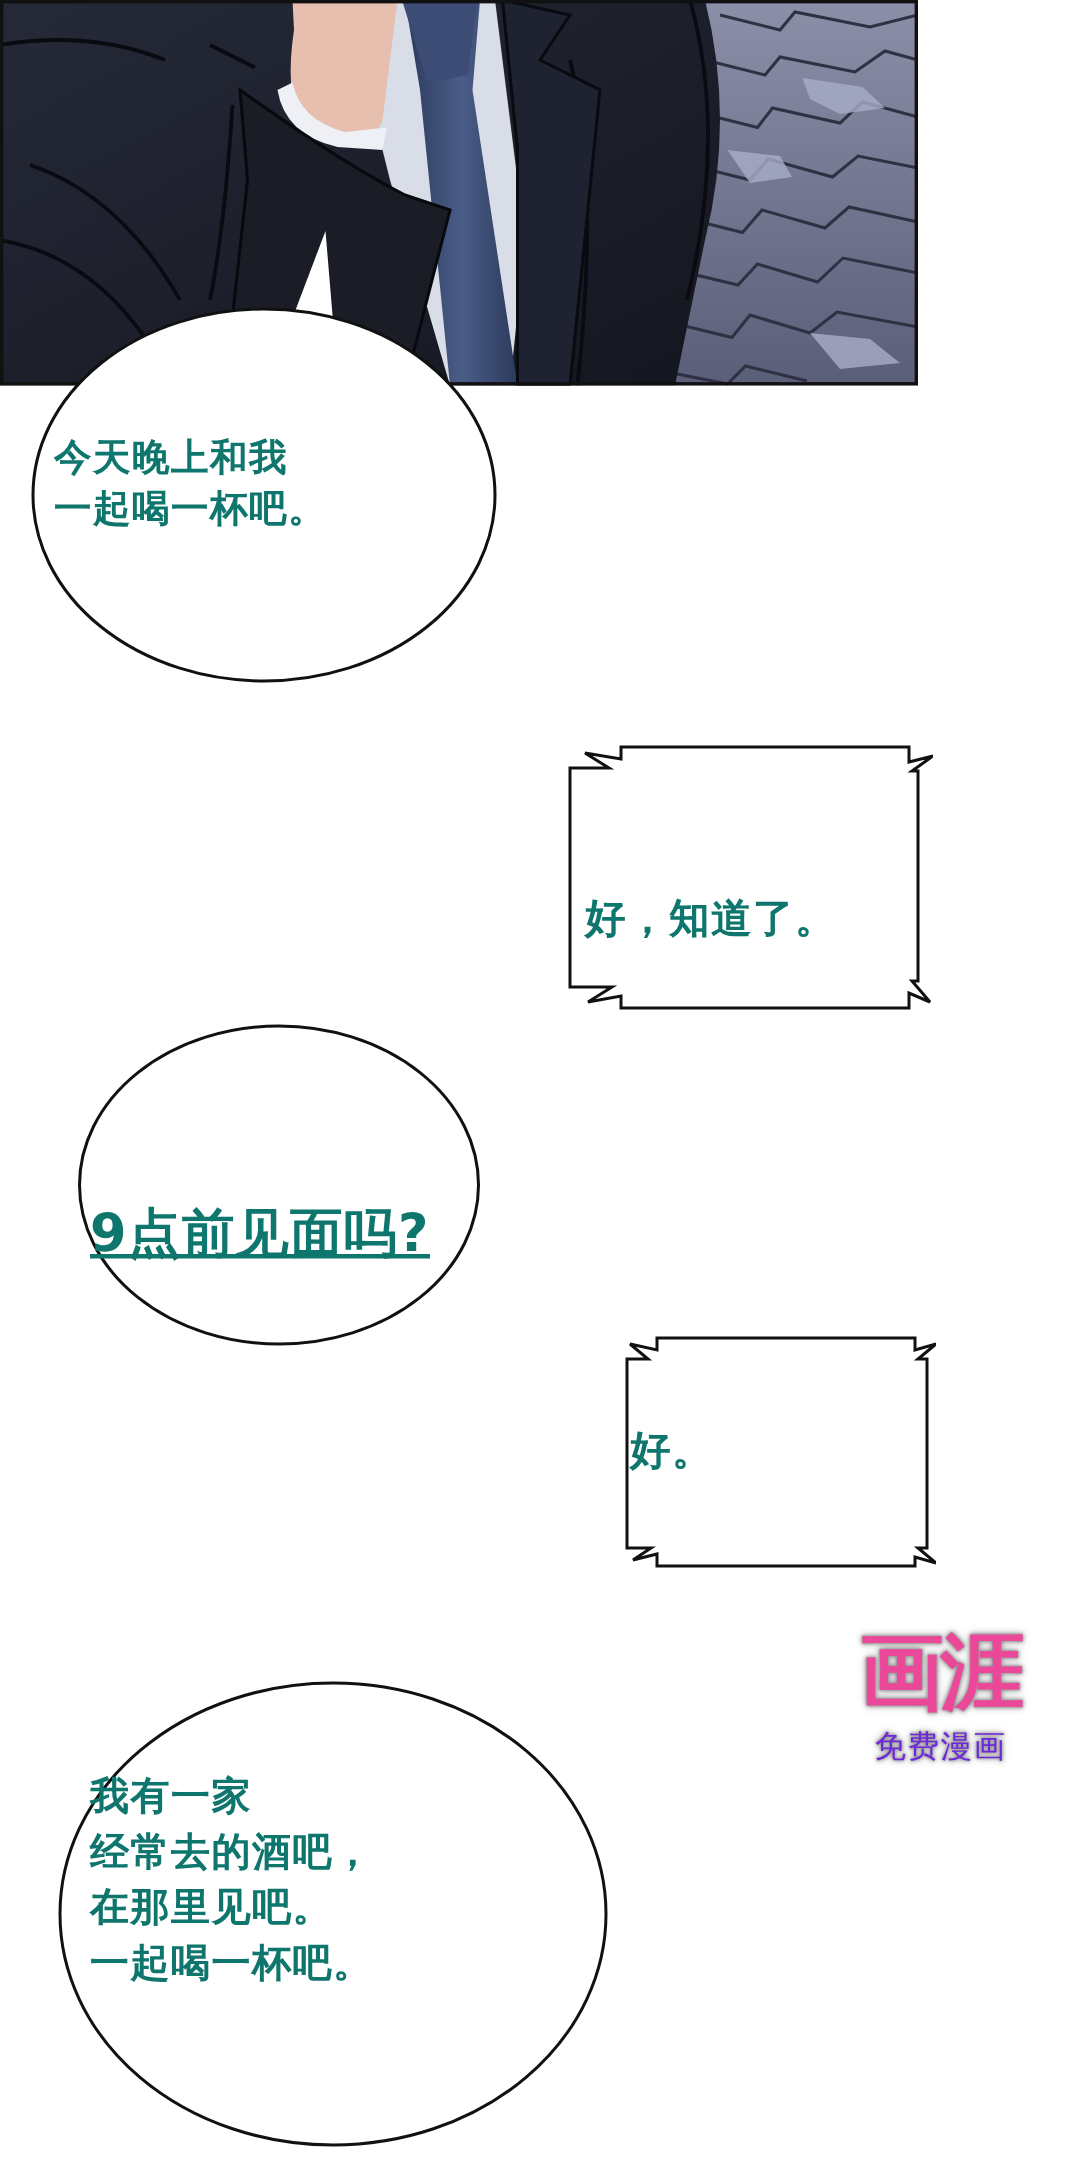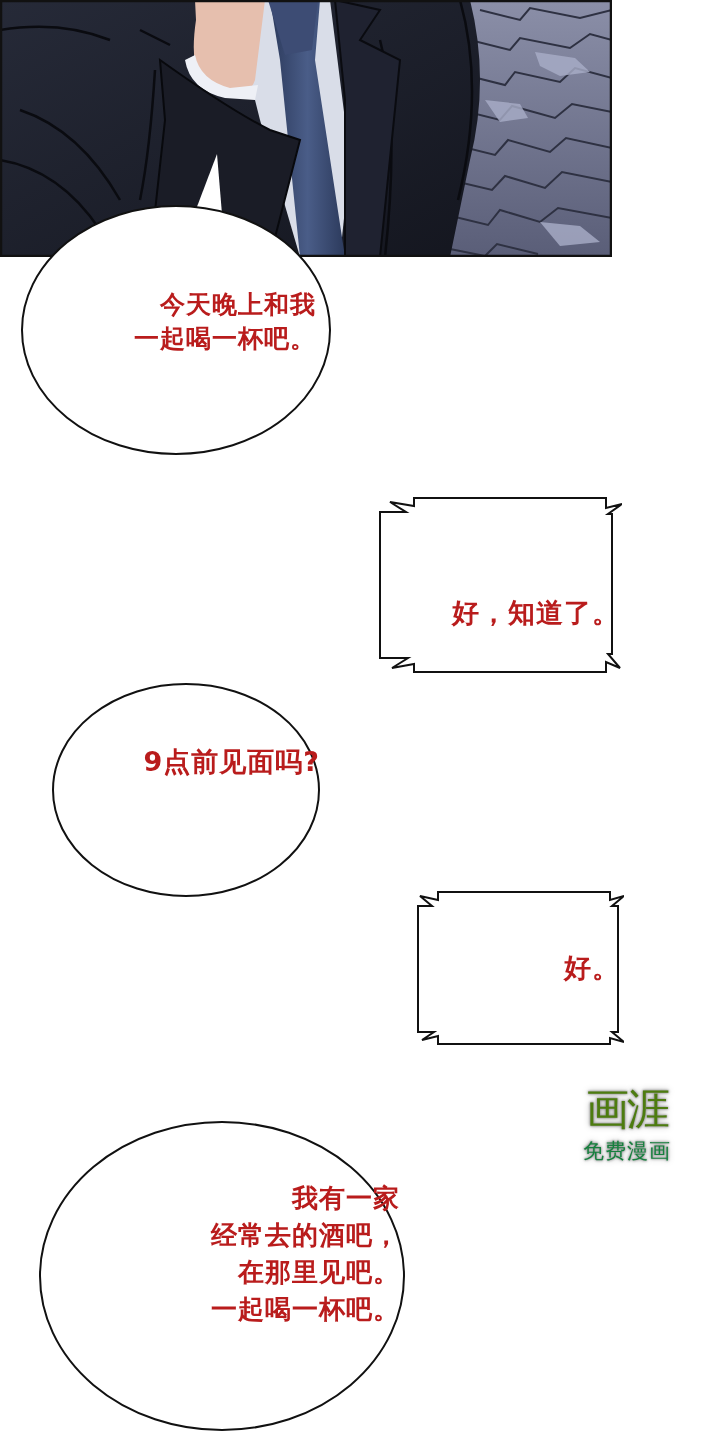--- a/index.html
+++ b/index.html
@@ -1,27 +1,27 @@
 <!DOCTYPE html>
 <html><head>
 <meta charset="utf-8">
 <style>
   html, body { margin: 0; padding: 0; background: #ffffff; }
   body { width: 720px; height: 1440px; position: relative; overflow: hidden;
          font-family: "DejaVu Sans", "Liberation Sans", sans-serif; }
   .abs { position: absolute; }
   .panel { left: 0; top: 0; width: 612px; height: 257px; overflow: hidden; }
   .panel svg { display: block; }
-  .bubble-text { position: absolute; color: #b91c1c; font-weight: bold; text-align: right;
+  .bubble-text { position: absolute; color: #0f766e; font-weight: bold; text-align: left;
                  white-space: pre; line-height: 1.35; letter-spacing: 1px; }
   .watermark { left: 566px; top: 1088px; width: 122px; text-align: center; color: #ffffff;
                text-shadow: 0 0 3px #888, 0 0 6px #aaa, 0 0 2px #999; }
-  .wm-logo { font-size: 43px; font-weight: normal; letter-spacing: -2px; line-height: 1;
-             color: #4d7c0f; }
-  .wm-sub { font-size: 21px; margin-top: 6px; letter-spacing: 1px; color: #15803d; }
+  .wm-logo { font-size: 56px; font-weight: bold; letter-spacing: -2px; line-height: 1;
+             color: #ec4899; }
+  .wm-sub { font-size: 21px; margin-top: 6px; letter-spacing: 1px; color: #6d28d9; }
 </style>
 </head>
 <body>
 
 <div class="abs panel">
   <svg width="612" height="257" viewBox="0 0 612 257">
     <defs>
       <linearGradient id="pave" x1="0" y1="0" x2="0" y2="1">
         <stop offset="0" stop-color="#8b8fa8"></stop>
         <stop offset="1" stop-color="#5a5e78"></stop>
@@ -91,21 +91,21 @@
 一起喝一杯吧。</div>
 
 <svg class="abs" style="left:378px; top:494px;" width="244" height="184" viewBox="0 0 244 184">
   <path d="M38 6 L230 6 L230 16 L246 12 L232 22 L236 22 L236 162 L232 162 L244 176 L230 170 L230 180 L38 180 L38 172 L16 176 L32 166 L4 166 L4 20 L30 20 L14 10 L38 14 Z" fill="#fff" stroke="#111" stroke-width="2" transform="translate(-2,-2) scale(1)"></path>
 </svg>
 <div class="bubble-text" style="left:390px; top:595px; width:230px; font-size:27px;">好，知道了。</div>
 
 <svg class="abs" style="left:48px; top:678px;" width="280" height="226" viewBox="0 0 280 226">
   <ellipse cx="138" cy="112" rx="133" ry="106" fill="#fff" stroke="#111" stroke-width="2"></ellipse>
 </svg>
-<div class="bubble-text" style="left:60px; top:744px; width:260px; font-size:27px;">9点前见面吗?</div>
+<div class="bubble-text" style="left:60px; top:800px; width:260px; font-size:35px;text-decoration:underline;">9点前见面吗?</div>
 
 <svg class="abs" style="left:414px; top:886px;" width="210" height="162" viewBox="0 0 210 162">
   <path d="M24 6 L196 6 L196 14 L210 10 L198 20 L204 20 L204 146 L198 146 L210 156 L196 152 L196 158 L24 158 L24 150 L8 154 L20 146 L4 146 L4 20 L18 20 L6 10 L24 14 Z" fill="#fff" stroke="#111" stroke-width="2"></path>
 </svg>
 <div class="bubble-text" style="left:420px; top:950px; width:200px; font-size:27px;">好。</div>
 
 <div class="abs watermark">
   <div class="wm-logo">画涯</div>
   <div class="wm-sub">免费漫画</div>
 </div>

